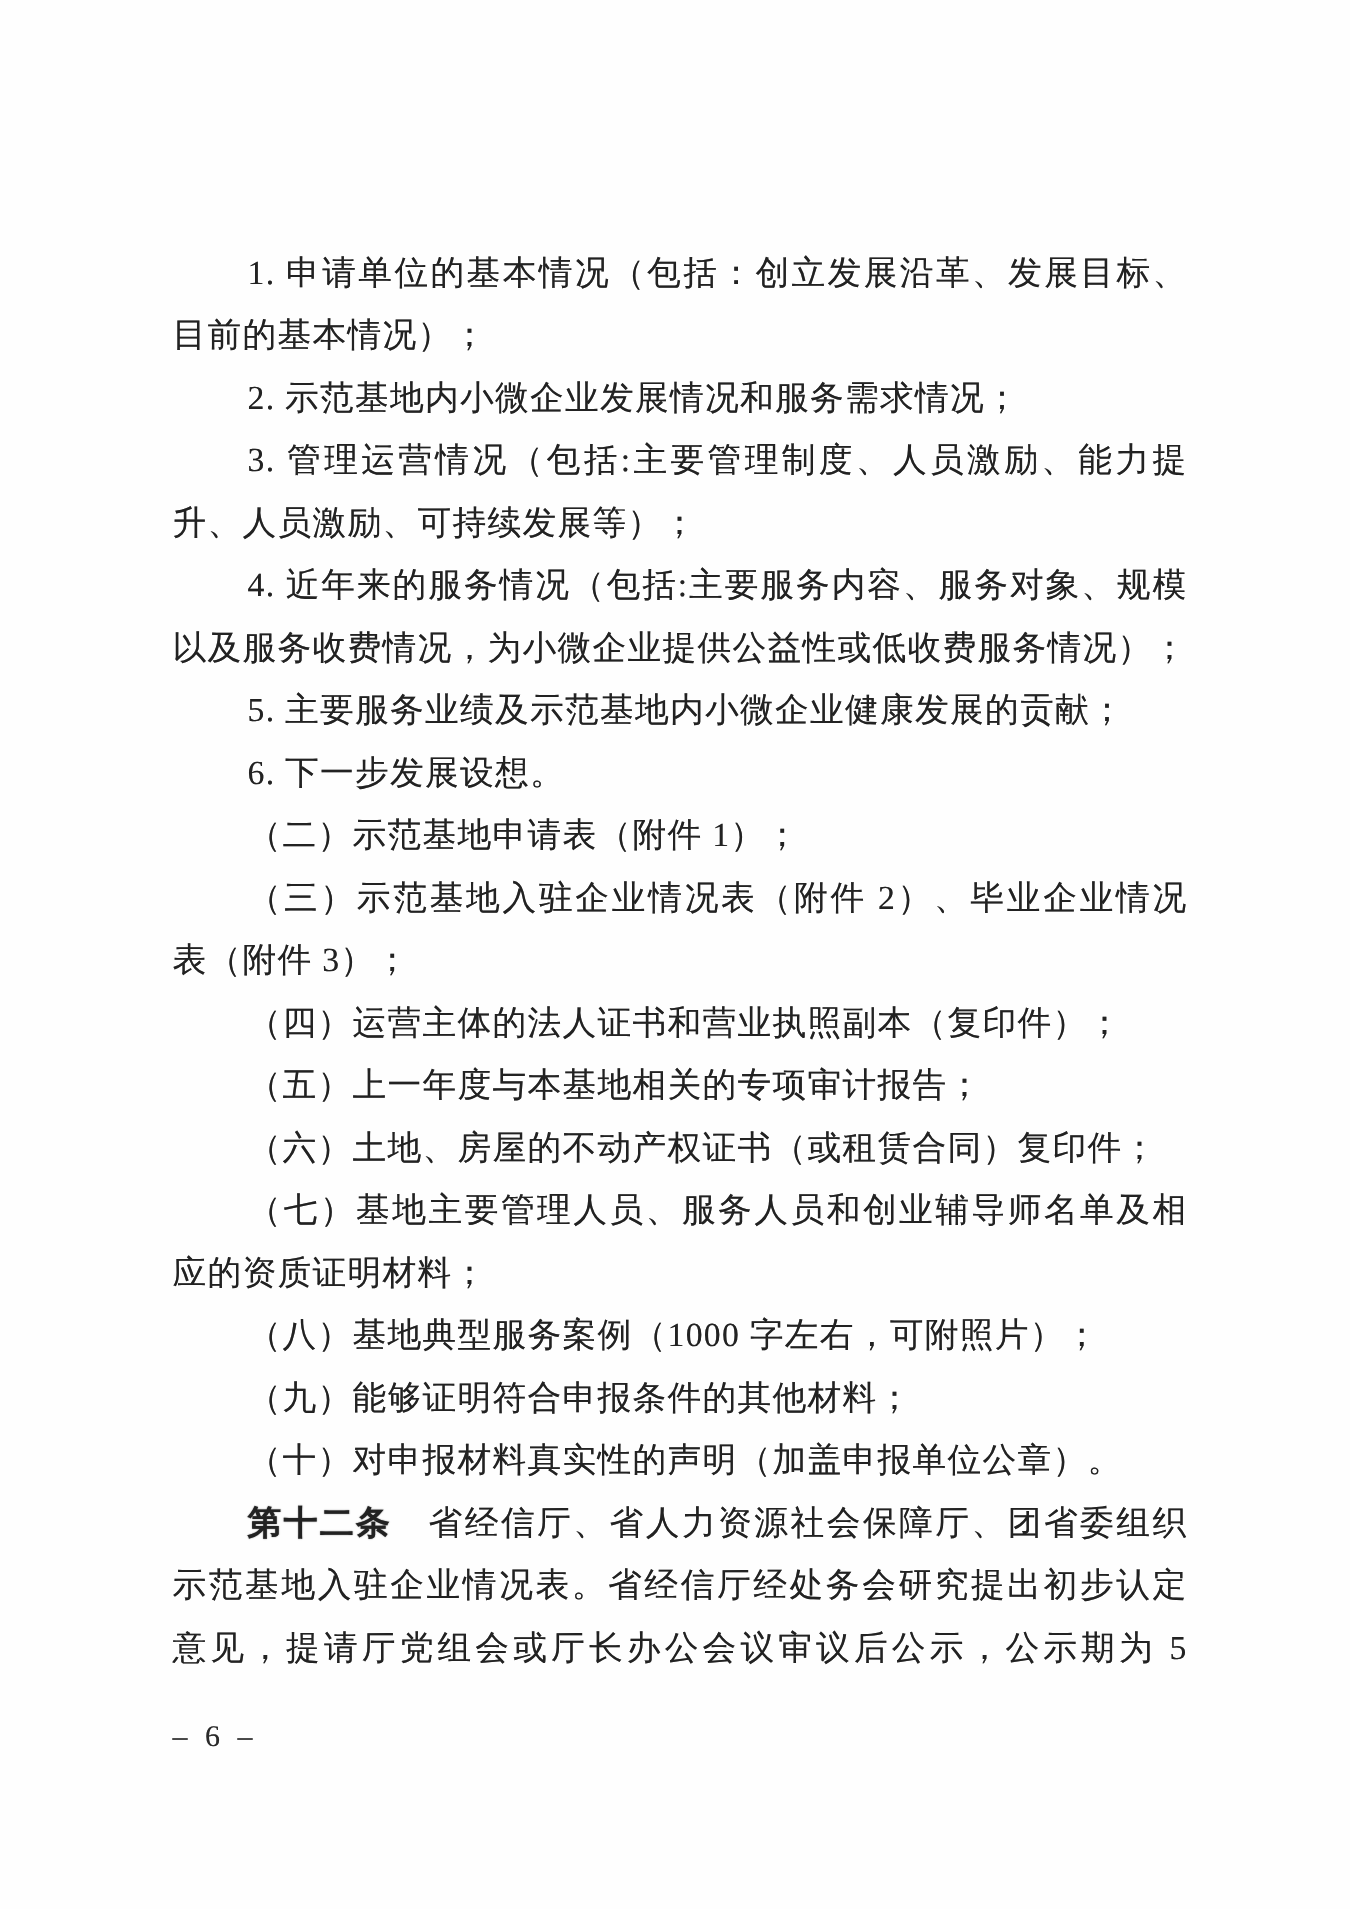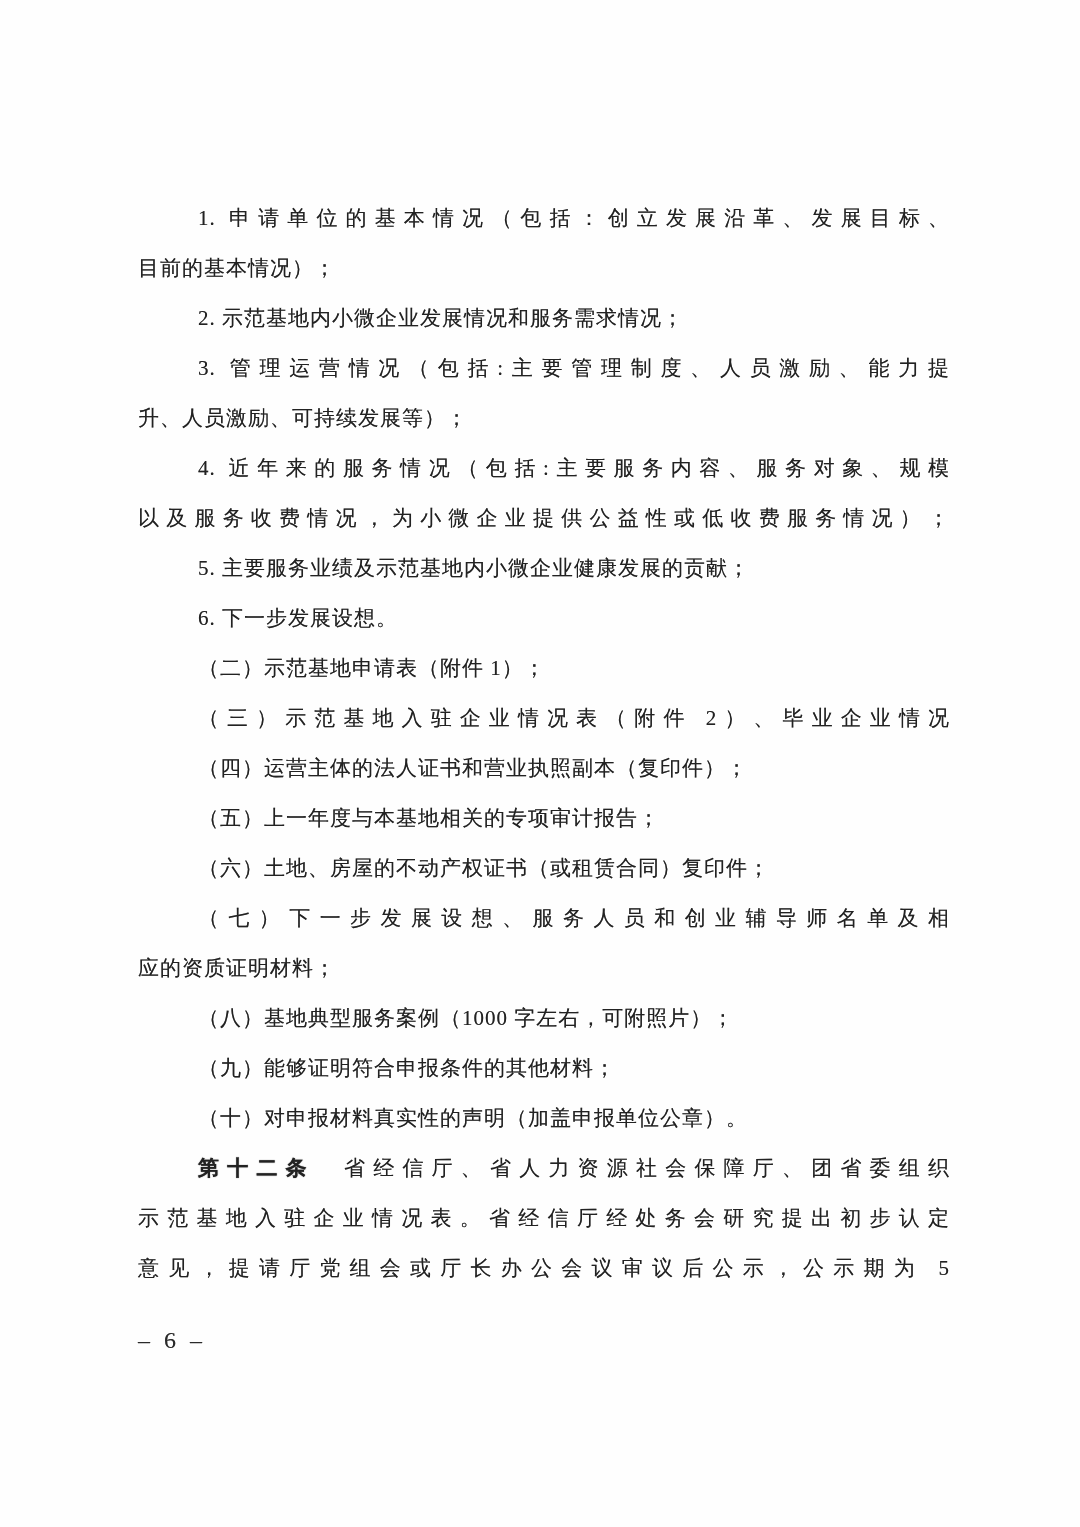--- a/index.html
+++ b/index.html
@@ -15,21 +15,21 @@
     width: 1080px;
     height: 1527px;
     background: #fefefe;
     padding: 193px 130px 0 138px;
     color: #1f1f1f;
   }
   .text-block {
     width: 100%;
   }
   .line {
-    font-size: 21px;
+    font-size: 27px;
     line-height: 50px;
     letter-spacing: 1px;
     color: #222222;
     white-space: pre-wrap;
     text-shadow: 0 0 0.5px rgba(40,40,40,0.55);
   }
   .line.indent { text-indent: 60px; }
   .line.stretch {
     text-align: justify;
     text-align-last: justify;
@@ -57,24 +57,25 @@
       <div class="line"><span>目前的基本情况）；</span></div>
       <div class="line indent"><span>2. 示范基地内小微企业发展情况和服务需求情况；</span></div>
       <div class="line indent stretch"><span>3. 管理运营情况（包括:主要管理制度、人员激励、能力提</span></div>
       <div class="line"><span>升、人员激励、可持续发展等）；</span></div>
       <div class="line indent stretch"><span>4. 近年来的服务情况（包括:主要服务内容、服务对象、规模</span></div>
       <div class="line stretch"><span>以及服务收费情况，为小微企业提供公益性或低收费服务情况）；</span></div>
       <div class="line indent"><span>5. 主要服务业绩及示范基地内小微企业健康发展的贡献；</span></div>
       <div class="line indent"><span>6. 下一步发展设想。</span></div>
       <div class="line indent"><span>（二）示范基地申请表（附件 1）；</span></div>
       <div class="line indent stretch"><span>（三）示范基地入驻企业情况表（附件 2）、毕业企业情况</span></div>
+      <div class="line"><span>表（附件 3）；</span></div>
       <div class="line indent"><span>（四）运营主体的法人证书和营业执照副本（复印件）；</span></div>
       <div class="line indent"><span>（五）上一年度与本基地相关的专项审计报告；</span></div>
       <div class="line indent"><span>（六）土地、房屋的不动产权证书（或租赁合同）复印件；</span></div>
-      <div class="line indent stretch"><span>（七）下一步发展设想、服务人员和创业辅导师名单及相</span></div>
+      <div class="line indent stretch"><span>（七）基地主要管理人员、服务人员和创业辅导师名单及相</span></div>
       <div class="line"><span>应的资质证明材料；</span></div>
       <div class="line indent"><span>（八）基地典型服务案例（1000 字左右，可附照片）；</span></div>
       <div class="line indent"><span>（九）能够证明符合申报条件的其他材料；</span></div>
       <div class="line indent"><span>（十）对申报材料真实性的声明（加盖申报单位公章）。</span></div>
       <div class="line indent stretch"><span class="bold">第十二条</span><span>　省经信厅、省人力资源社会保障厅、团省委组织</span></div>
       <div class="line stretch"><span>示范基地入驻企业情况表。省经信厅经处务会研究提出初步认定</span></div>
       <div class="line stretch"><span>意见，提请厅党组会或厅长办公会议审议后公示，公示期为 5</span></div>
     </div>
   <div class="footer">– 6 –</div>
 </div>

